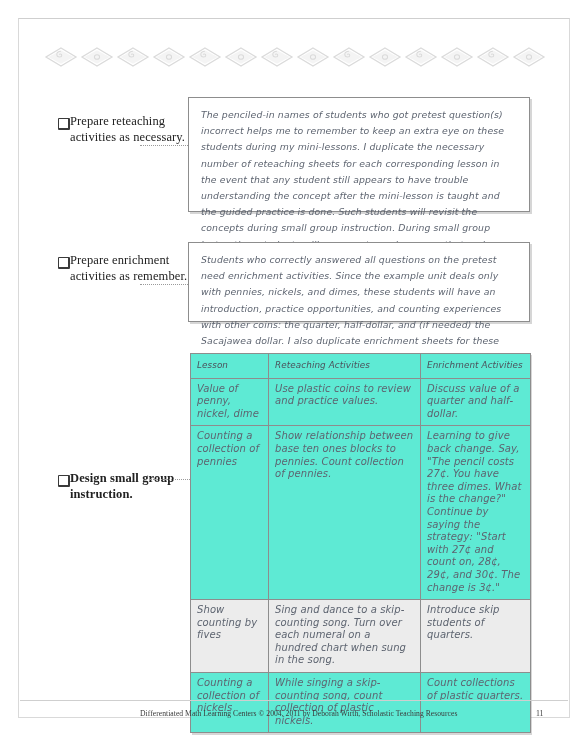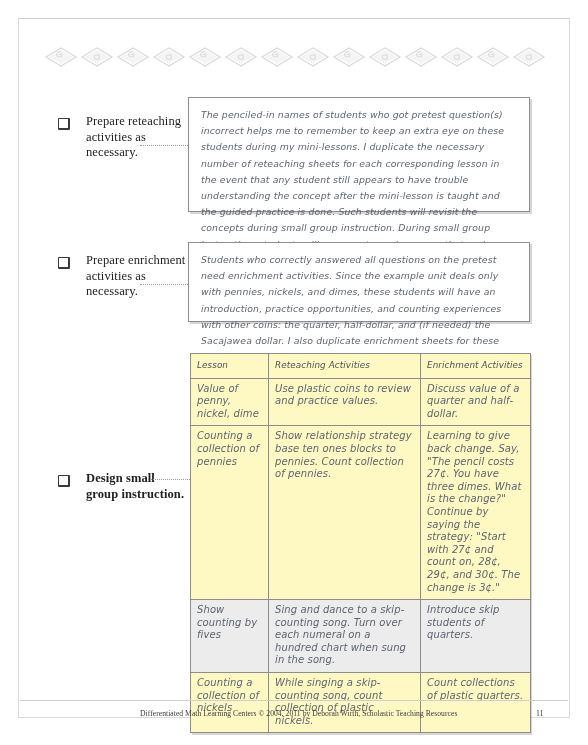--- a/index.html
+++ b/index.html
@@ -46,21 +46,21 @@
     height: 22px;
     flex: 0 0 auto;
     opacity: .85;
   }
 
   
   .checkitem {
     position: absolute;
     width: 132px;
     display: flex;
-    gap: 16px;
+    gap: 0;
     align-items: flex-start;
   }
   .checkbox-icon {
     flex: 0 0 auto;
     width: 9px;
     height: 9px;
     margin-top: 4px;
     border: 1px solid #3a3a3a;
     border-bottom-width: 2px;
     border-right-width: 2px;
@@ -114,21 +114,21 @@
     position: absolute;
     left: 190px;
     top: 353px;
     width: 340px;
     box-shadow: 2px 2px 0 0 rgba(120,120,120,.30);
   }
   table.lesson-table {
     border-collapse: collapse;
     width: 340px;
     table-layout: fixed;
-    background: #fef9c3;
+    background: #5eead4;
   }
   table.lesson-table th,
   table.lesson-table td {
     border: 1px solid #8d8d8d;
     vertical-align: top;
     padding: 4px 6px 5px 6px;
     font-family: "DejaVu Sans", sans-serif;
     font-style: italic;
     font-weight: normal;
     text-align: left;
@@ -257,21 +257,21 @@
     </div>
 
   <div class="checkitem item-1">
     <span class="checkbox-icon"></span>
     <span class="checkitem-label">Prepare reteaching activities as necessary.</span>
   </div>
   <div class="leader leader-1"></div>
 
   <div class="checkitem item-2">
     <span class="checkbox-icon"></span>
-    <span class="checkitem-label">Prepare enrichment activities as necessary.</span>
+    <span class="checkitem-label">Prepare enrichment activities as remember.</span>
   </div>
   <div class="leader leader-2"></div>
 
   <div class="checkitem item-3">
     <span class="checkbox-icon"></span>
     <span class="checkitem-label">Design small group instruction.</span>
   </div>
   <div class="leader leader-3"></div>
 
   <div class="notebox note-1">
@@ -297,21 +297,21 @@
         </tr>
       </thead>
       <tbody id="table-body">
           <tr>
             <td>Value of penny, nickel, dime</td>
             <td>Use plastic coins to review and practice values.</td>
             <td>Discuss value of a quarter and half-dollar.</td>
           </tr>
           <tr>
             <td>Counting a collection of pennies</td>
-            <td>Show relationship strategy base ten ones blocks to pennies. Count collection of pennies.</td>
+            <td>Show relationship between base ten ones blocks to pennies. Count collection of pennies.</td>
             <td>Learning to give back change. Say, "The pencil costs 27¢. You have three dimes. What is the change?" Continue by saying the strategy: "Start with 27¢ and count on, 28¢, 29¢, and 30¢. The change is 3¢."</td>
           </tr>
           <tr class="shaded">
             <td>Show counting by fives</td>
             <td>Sing and dance to a skip-counting song. Turn over each numeral on a hundred chart when sung in the song.</td>
             <td>Introduce skip students of quarters.</td>
           </tr>
           <tr>
             <td>Counting a collection of nickels</td>
             <td>While singing a skip-counting song, count collection of plastic nickels.</td>

